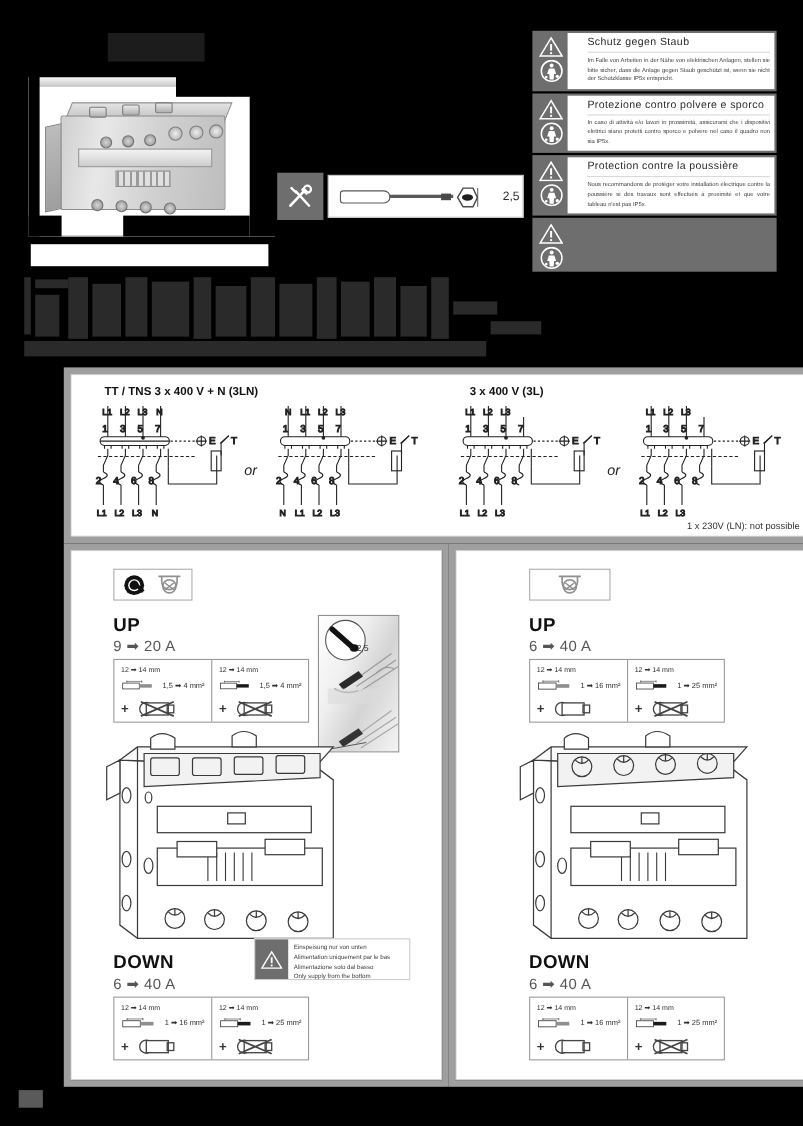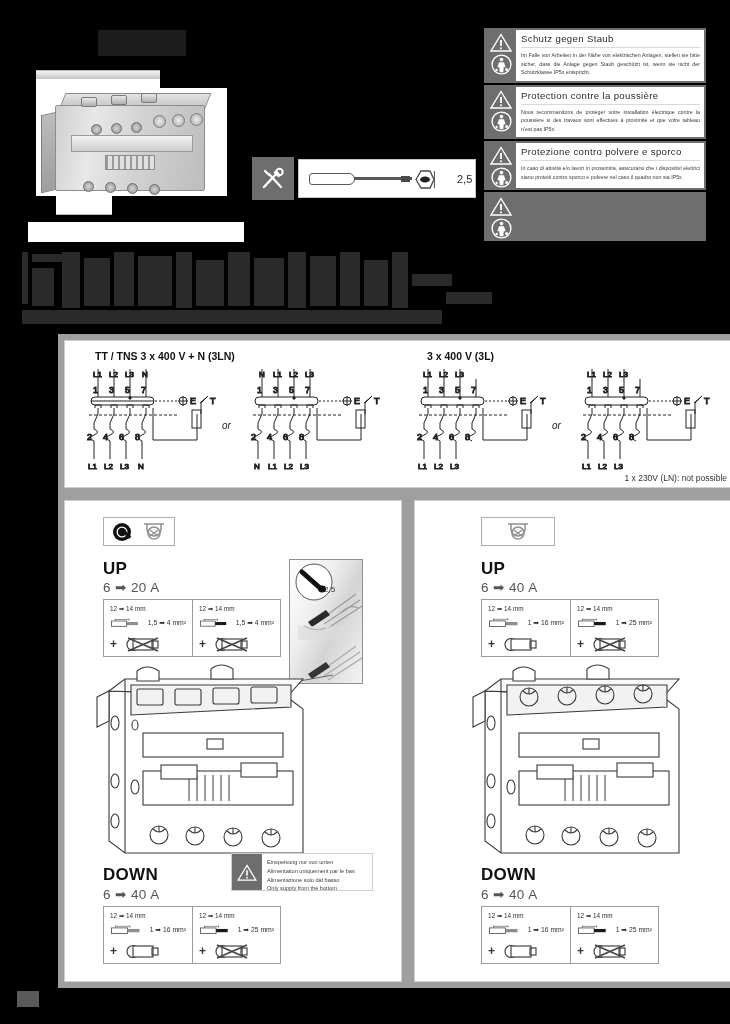--- a/index.html
+++ b/index.html
@@ -79,42 +79,42 @@
   .sd-tipmark { position: absolute; left: 92px; top: 6px; width: 9px; height: 6px;
     background: #4a4a4a; }
   .sd-hex { position: absolute; left: 104px; top: -1px; width: 22px; height: 21px; }
   .dim-label { font-size: 11px; color: #2b2b2b; margin-left: 30px; }
 
   
   .warn-wrap { position: absolute; left: 484px; top: 28px; width: 222px; }
   .warn-item { display: flex; background: #6e6e6e; margin-bottom: 2px; padding: 2px; }
   .warn-icons { width: 30px; flex: 0 0 30px; display: flex; flex-direction: column;
     align-items: center; justify-content: flex-start; padding-top: 3px; gap: 2px; }
-  .warn-body { flex: 1; background: #fff; padding: 3px 4px 4px 5px; }
+  .warn-body { flex: 1; background: #fff; padding: 3px 4px 4px 18px; }
   .warn-title { font-size: 9.6px; color: #2a2a2a; letter-spacing: .35px;
     border-bottom: 1px solid #d9d9d9; padding-bottom: 3px; margin-bottom: 3px; }
   .warn-text { font-size: 5.3px; line-height: 1.62; color: #3a3a3a; text-align: justify; }
 
   
   .title-white { position: absolute; left: 28px; top: 222px; width: 216px; height: 20px; background: #fff; }
   .title-blocks { position: absolute; left: 22px; top: 252px; width: 470px; height: 76px; }
   .tb { position: absolute; background: #2a2a2a; }
 
   
   .panel {
     position: absolute; background: #fff;
     border: 1px solid #cfcfcf;
     outline: 6px solid #9f9f9f; outline-offset: 0; margin-left: 36px;
   }
 
   
   #wiring { left: 28px; top: 340px; width: 674px; height: 148px; }
   .diag-title { position: absolute; font-size: 10.5px; font-weight: bold; color: #111; }
   .subnote { position: absolute; right: 10px; bottom: 4px; font-size: 8.5px; color: #333; text-align: right; }
-  .or-lbl { position: absolute; font-size: 10px; font-style: italic; color: #222; }
+  .or-lbl { position: absolute; font-size: 13px; font-style: italic; color: #222; }
 
   
   #panelL { left: 28px; top: 500px; width: 338px; height: 482px; }
   #panelR { left: 378px; top: 500px; width: 324px; height: 482px; }
 
   .badge-box {
     position: absolute; border: 1px solid #adadad; background: #fff;
     display: flex; align-items: center; justify-content: center; gap: 8px;
   }
   .sec-title { position: absolute; font-size: 17px; font-weight: bold; color: #111; letter-spacing: .3px; }
@@ -238,43 +238,43 @@
         </svg>
         <svg width="21" height="21" viewBox="0 0 21 21">
           <circle cx="10.5" cy="10.5" r="9.4" fill="none" stroke="#fff" stroke-width="1.4"></circle>
           <circle cx="10.5" cy="5.6" r="1.8" fill="#fff"></circle>
           <path d="M8 8.2 h5 l1.6 5 h-1.9 l-.4 5 h-3.6 l-.4 -5 h-1.9 z" fill="#fff"></path>
           <circle cx="15.6" cy="15.4" r="1.5" fill="#fff"></circle>
           <circle cx="5.6" cy="16" r="1.2" fill="#fff"></circle>
         </svg>
       </div>
       <div class="warn-body">
-        <div class="warn-title">Protection contre la poussière</div>
-        <div class="warn-text">Nous recommandons de protéger votre installation électrique contre la poussière si des travaux sont effectués à proximité et que votre tableau n'est pas IP5x.</div>
+        <div class="warn-title">Protezione contro polvere e sporco</div>
+        <div class="warn-text">In caso di attività e/o lavori in prossimità, assicurarsi che i dispositivi elettrici siano protetti contro sporco e polvere nel caso il quadro non sia IP5x.</div>
       </div>
     </div>
 
     <div class="warn-item">
       <div class="warn-icons">
         <svg width="22" height="19" viewBox="0 0 22 19">
           <polygon points="11,1.5 21,18 1,18" fill="none" stroke="#fff" stroke-width="1.4"></polygon>
           <rect x="10.1" y="7" width="1.8" height="6" fill="#fff"></rect>
           <rect x="10.1" y="14.4" width="1.8" height="1.8" fill="#fff"></rect>
         </svg>
         <svg width="21" height="21" viewBox="0 0 21 21">
           <circle cx="10.5" cy="10.5" r="9.4" fill="none" stroke="#fff" stroke-width="1.4"></circle>
           <circle cx="10.5" cy="5.6" r="1.8" fill="#fff"></circle>
           <path d="M8 8.2 h5 l1.6 5 h-1.9 l-.4 5 h-3.6 l-.4 -5 h-1.9 z" fill="#fff"></path>
           <circle cx="15.6" cy="15.4" r="1.5" fill="#fff"></circle>
           <circle cx="5.6" cy="16" r="1.2" fill="#fff"></circle>
         </svg>
       </div>
       <div class="warn-body">
-        <div class="warn-title">Protezione contro polvere e sporco</div>
-        <div class="warn-text">In caso di attività e/o lavori in prossimità, assicurarsi che i dispositivi elettrici siano protetti contro sporco e polvere nel caso il quadro non sia IP5x.</div>
+        <div class="warn-title">Protection contre la poussière</div>
+        <div class="warn-text">Nous recommandons de protéger votre installation électrique contre la poussière si des travaux sont effectués à proximité et que votre tableau n'est pas IP5x.</div>
       </div>
     </div>
 
     <div class="warn-item">
       <div class="warn-icons">
         <svg width="22" height="19" viewBox="0 0 22 19">
           <polygon points="11,1.5 21,18 1,18" fill="none" stroke="#fff" stroke-width="1.4"></polygon>
           <rect x="10.1" y="7" width="1.8" height="6" fill="#fff"></rect>
           <rect x="10.1" y="14.4" width="1.8" height="1.8" fill="#fff"></rect>
         </svg>
@@ -568,21 +568,21 @@
         <path d="M12 12 l6 6 l2.4 -2.4 l-6 -6 z" fill="#111"></path>
       </svg>
       <svg width="26" height="22" viewBox="0 0 26 22">
         <path d="M3 3 h20 M6 3 v5 a7 7 0 0 0 14 0 v-5" fill="none" stroke="#8f8f8f" stroke-width="1.5"></path>
         <circle cx="13" cy="12" r="6" fill="none" stroke="#8f8f8f" stroke-width="1.5"></circle>
         <path d="M9 9 q4 3 8 6 M9 15 q4 -3 8 -6" stroke="#8f8f8f" stroke-width="1.3" fill="none"></path>
       </svg>
     </div>
 
     <div class="sec-title" style="left:38px;top:58px;">UP</div>
-    <div class="sec-range" style="left:38px;top:78px;">6 ➡ 20 A</div>
+    <div class="sec-range" style="left:38px;top:78px;">9 ➡ 20 A</div>
 
     <div class="wire-pair" style="left:38px;top:98px;width:178px;height:58px;">
       <div class="wire-cell">
         <div class="wc-strip">12 ➡ 14 mm</div>
         <div class="wc-mid">
           <svg width="46" height="13" viewBox="0 0 46 13">
             <line x1="7" y1="1.5" x2="7" y2="4" stroke="#555" stroke-width="1"></line>
             <line x1="25" y1="1.5" x2="25" y2="4" stroke="#555" stroke-width="1"></line>
             <line x1="7" y1="2.5" x2="25" y2="2.5" stroke="#555" stroke-width=".8"></line>
             <rect x="2" y="4.5" width="20" height="7" fill="#fff" stroke="#444" stroke-width="1"></rect>

